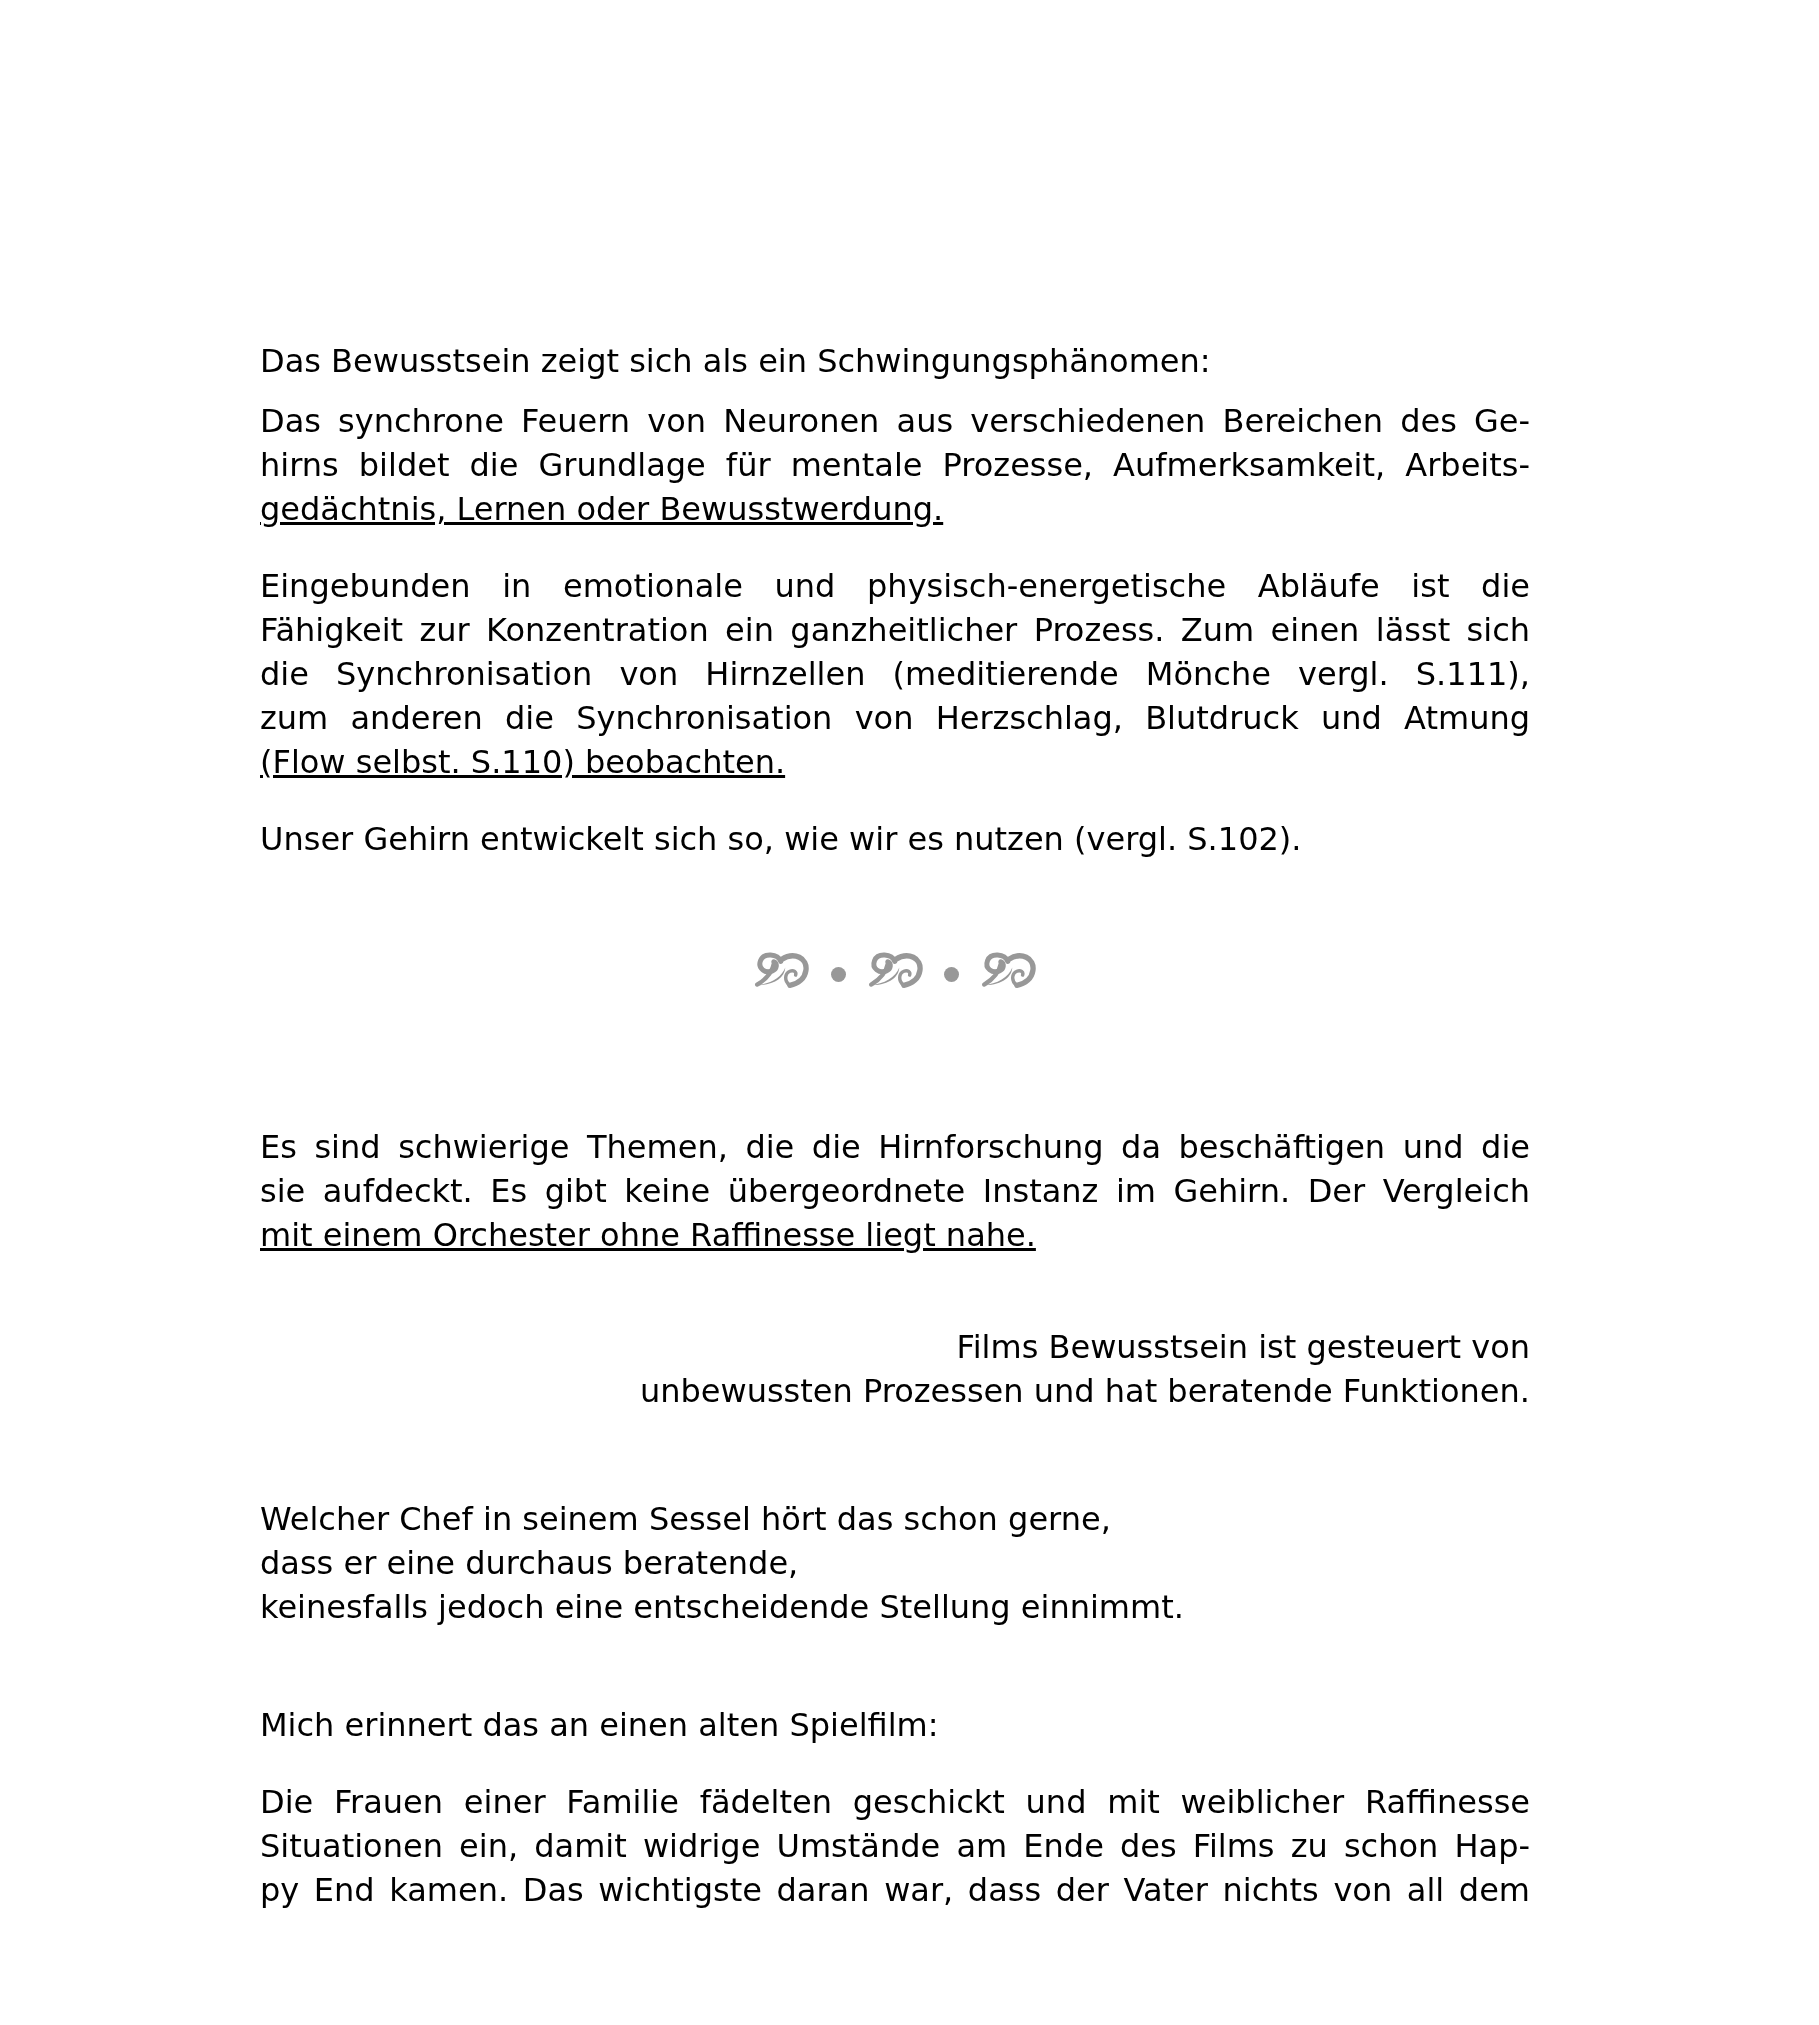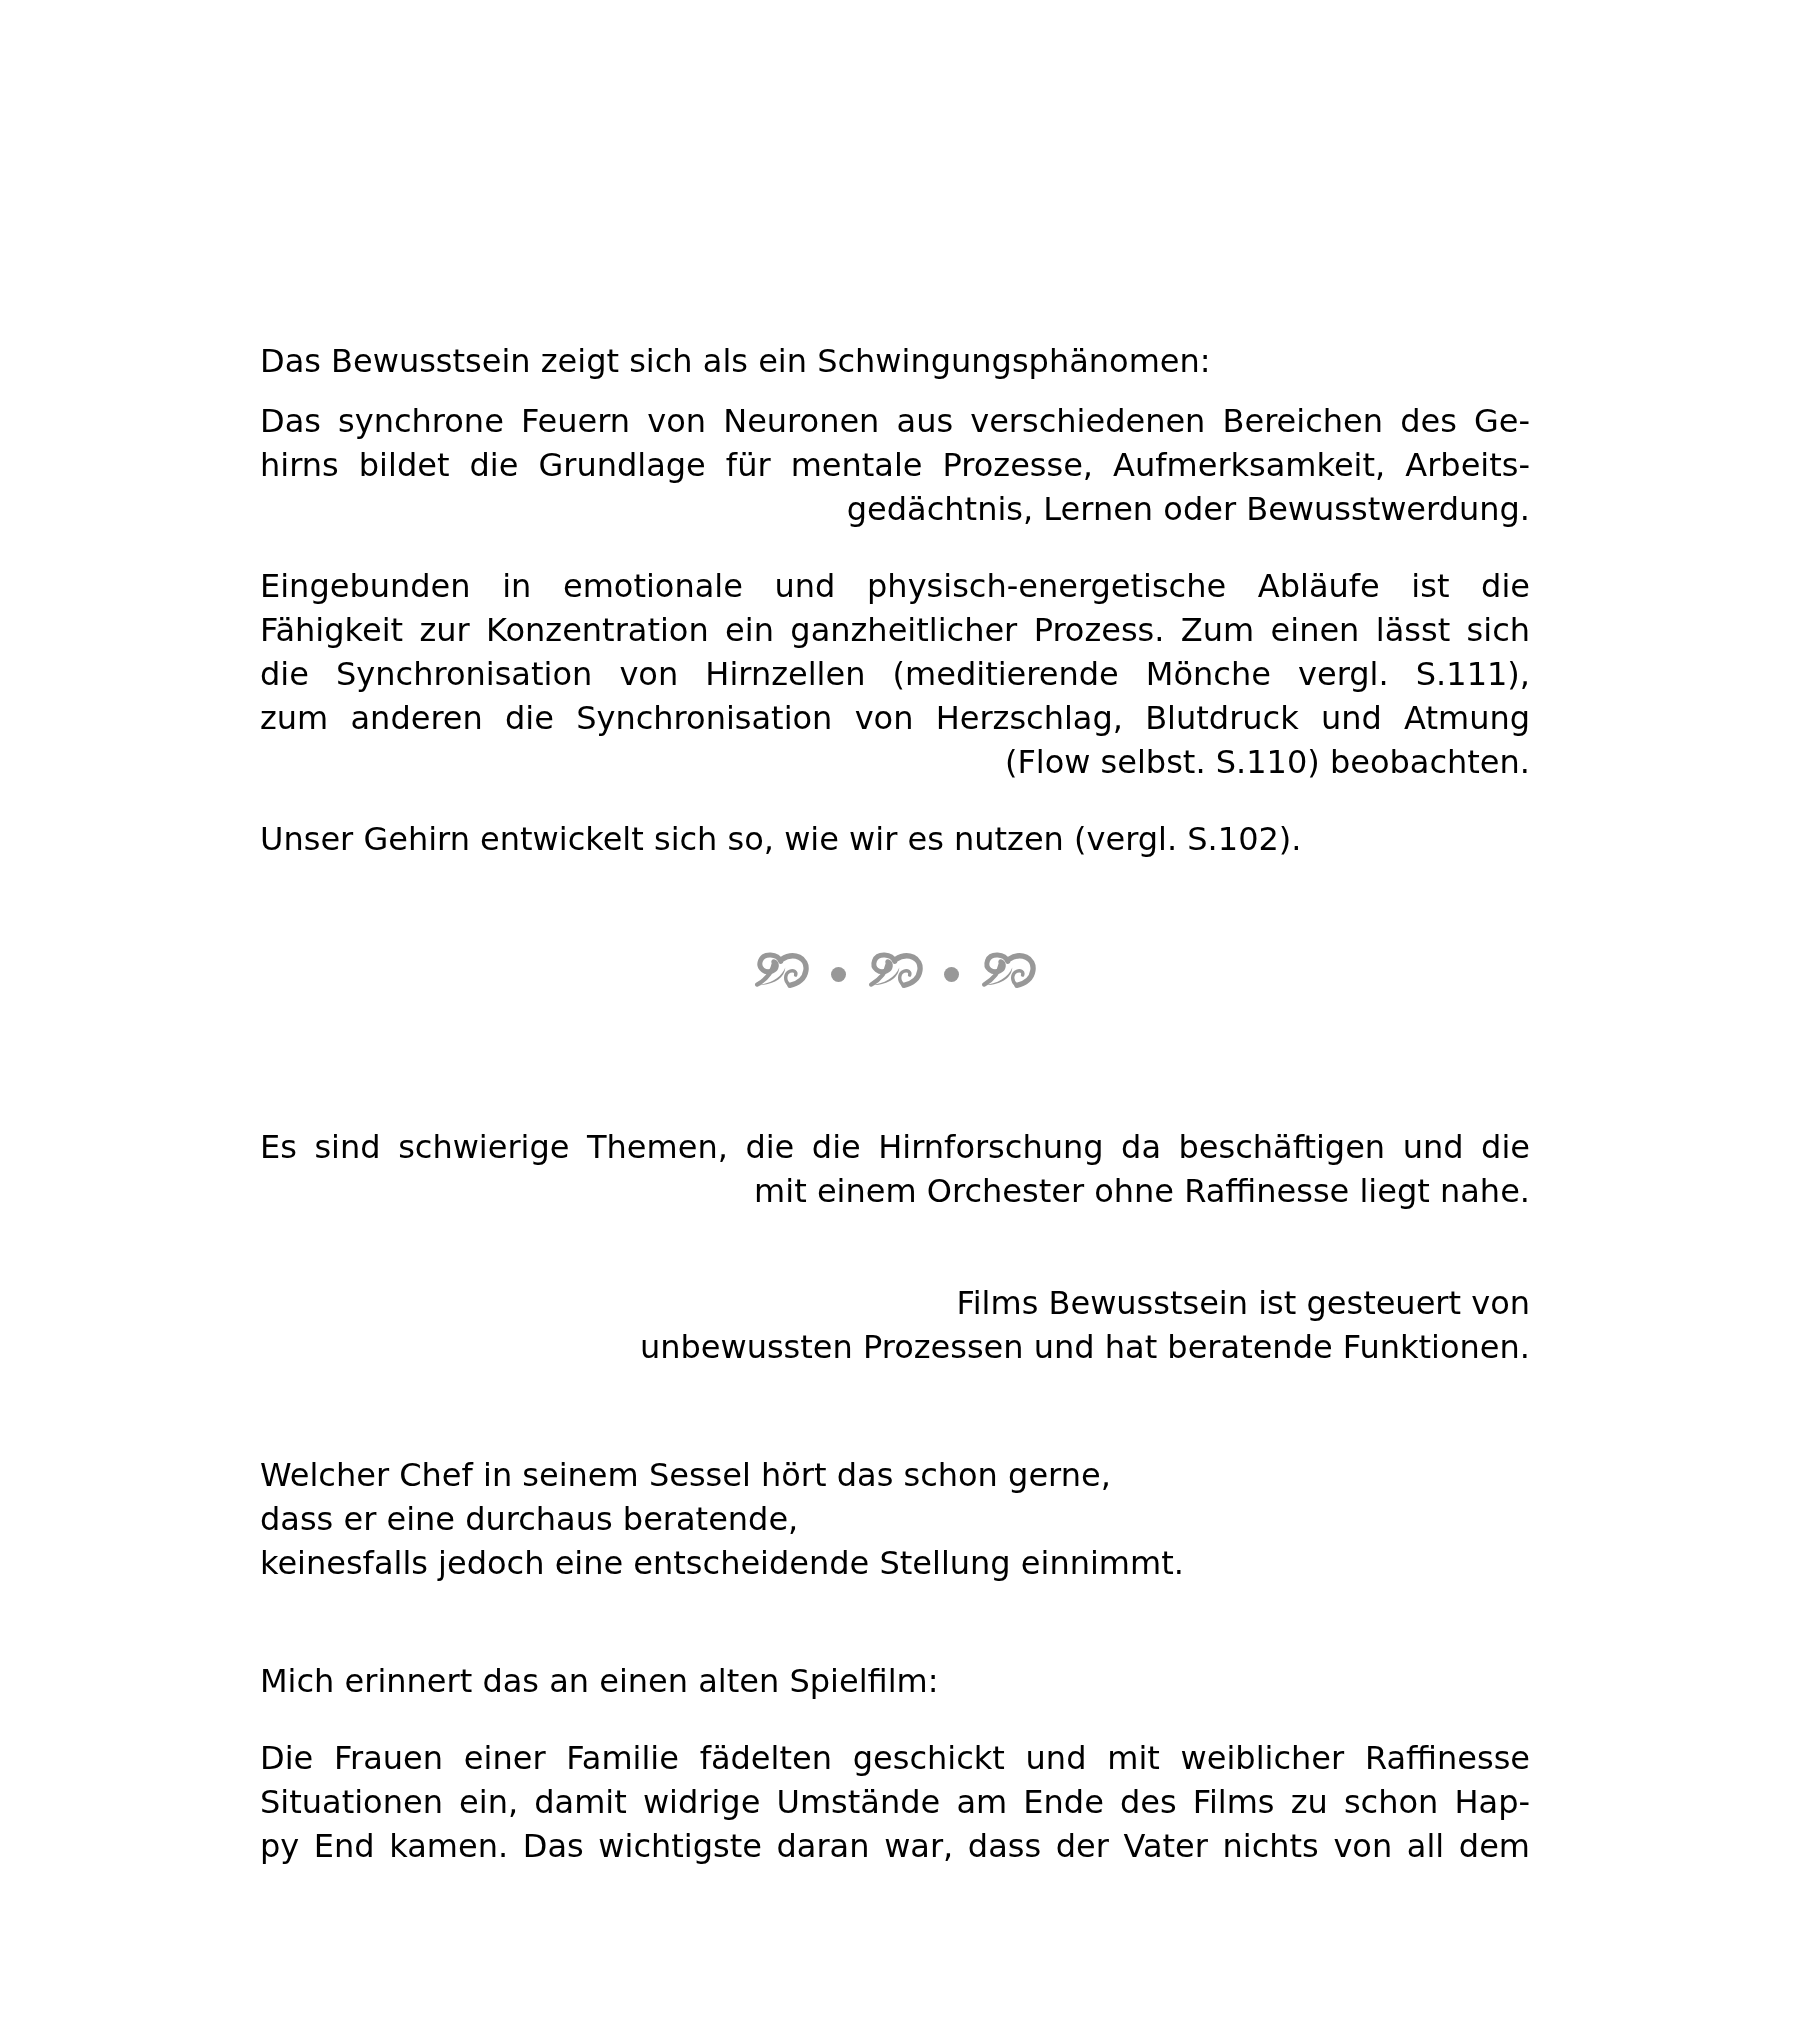--- a/index.html
+++ b/index.html
@@ -14,21 +14,21 @@
   .text-column{
     position:absolute;
     left:244px;top:323px;width:1302px;
     font-size:32px;line-height:44px;
   }
   .para{margin:16px;}
   .line{display:block;white-space:normal;}
   .align-left .line{text-align:left;}
   .align-right .line{text-align:right;}
   .align-justify .line.just{text-align:justify;text-align-last:justify;}
-  .align-justify .line.last{text-align:right;}
+  .align-justify .line.last{text-align:left;text-decoration:underline;}
 
   
   [data-name="p2"]{margin-top:33px;}
   [data-name="p3"]{margin-top:33px;}
   [data-name="ornament-row"]{margin-top:90px;height:39px;display:flex;justify-content:center;align-items:flex-start;gap:18.6px;}
   [data-name="p4"]{margin-top:135px;}
   [data-name="p5"]{margin-top:33px;}
   [data-name="quote"]{margin-top:68px;}
   [data-name="p7"]{margin-top:84px;}
   [data-name="p8"]{margin-top:74px;}
@@ -89,20 +89,21 @@
       <path stroke-width="13" d="M78 26 C70 5 33 3 25 24 C17 45 38 59 56 51 C68 46 70 32 60 27"></path>
       <path stroke-width="11" d="M60 31 C56 52 40 73 16 87"></path>
       <path stroke-width="0" fill="#989898" stroke="none" d="M12 89 C52 85 80 68 90 42 C88 72 56 89 12 89 Z"></path>
       <path stroke-width="14" d="M80 21 C114 -1 149 18 144 50 C141 71 124 85 102 89"></path>
       <path stroke-width="9" d="M101 88 C87 78 88 58 102 52 C112 48 120 54 117 62"></path>
     </g>
   </svg>
       </div>
       <div class="para align-justify" data-name="p4">
         <span class="line just" data-name="text-line">Es sind schwierige Themen, die die Hirnforschung da beschäftigen und die</span>
+        <span class="line just" data-name="text-line">sie aufdeckt. Es gibt keine übergeordnete Instanz im Gehirn. Der Vergleich</span>
         <span class="line last" data-name="text-line">mit einem Orchester ohne Raffinesse liegt nahe.</span>
       </div>
       <div class="para align-right" data-name="quote">
         <span class="line " data-name="text-line">Films Bewusstsein ist gesteuert von</span>
         <span class="line " data-name="text-line">unbewussten Prozessen und hat beratende Funktionen.</span>
       </div>
       <div class="para align-left" data-name="p7">
         <span class="line " data-name="text-line">Welcher Chef in seinem Sessel hört das schon gerne,</span>
         <span class="line " data-name="text-line">dass er eine durchaus beratende,</span>
         <span class="line " data-name="text-line">keinesfalls jedoch eine entscheidende Stellung einnimmt.</span>

